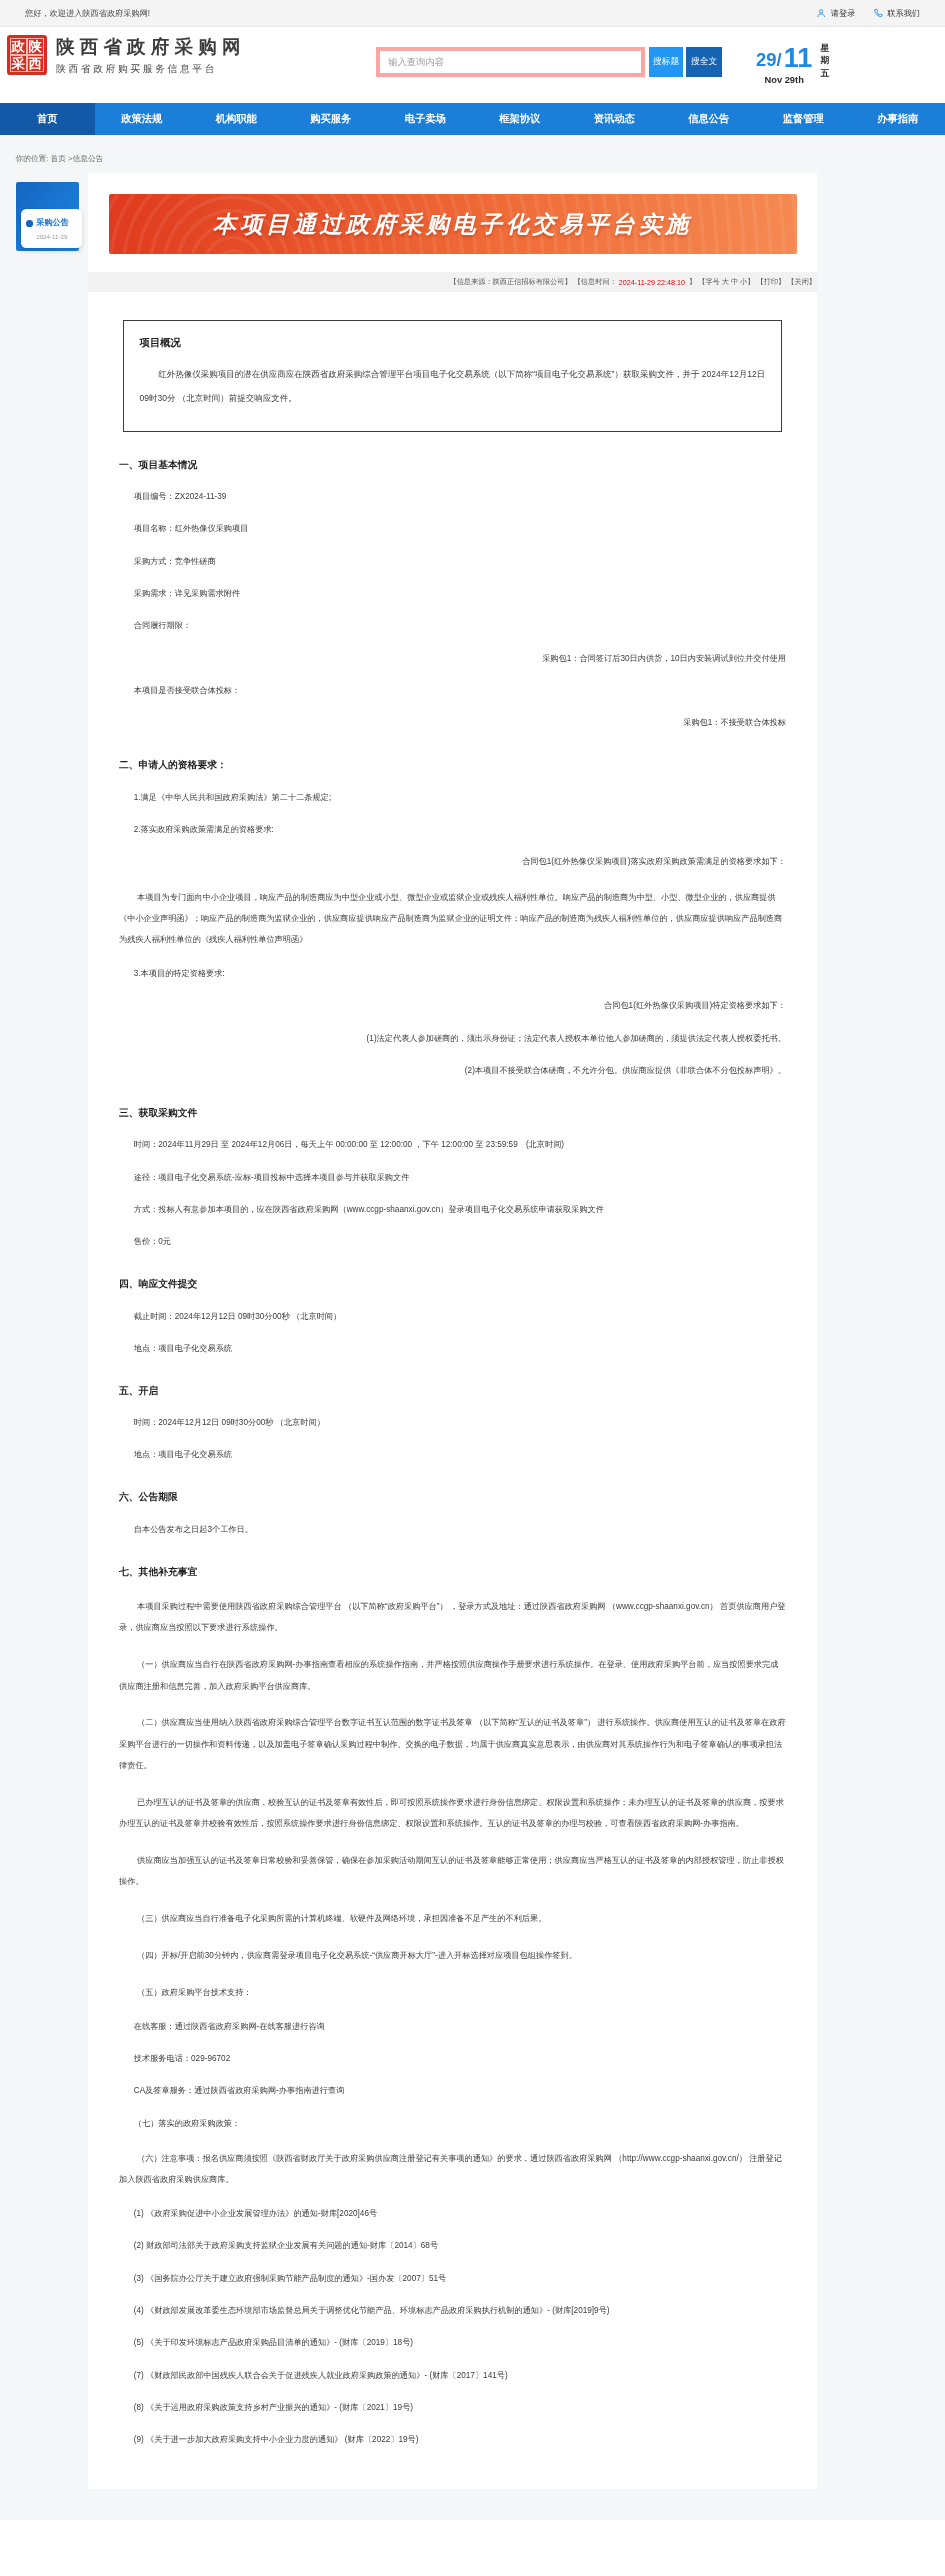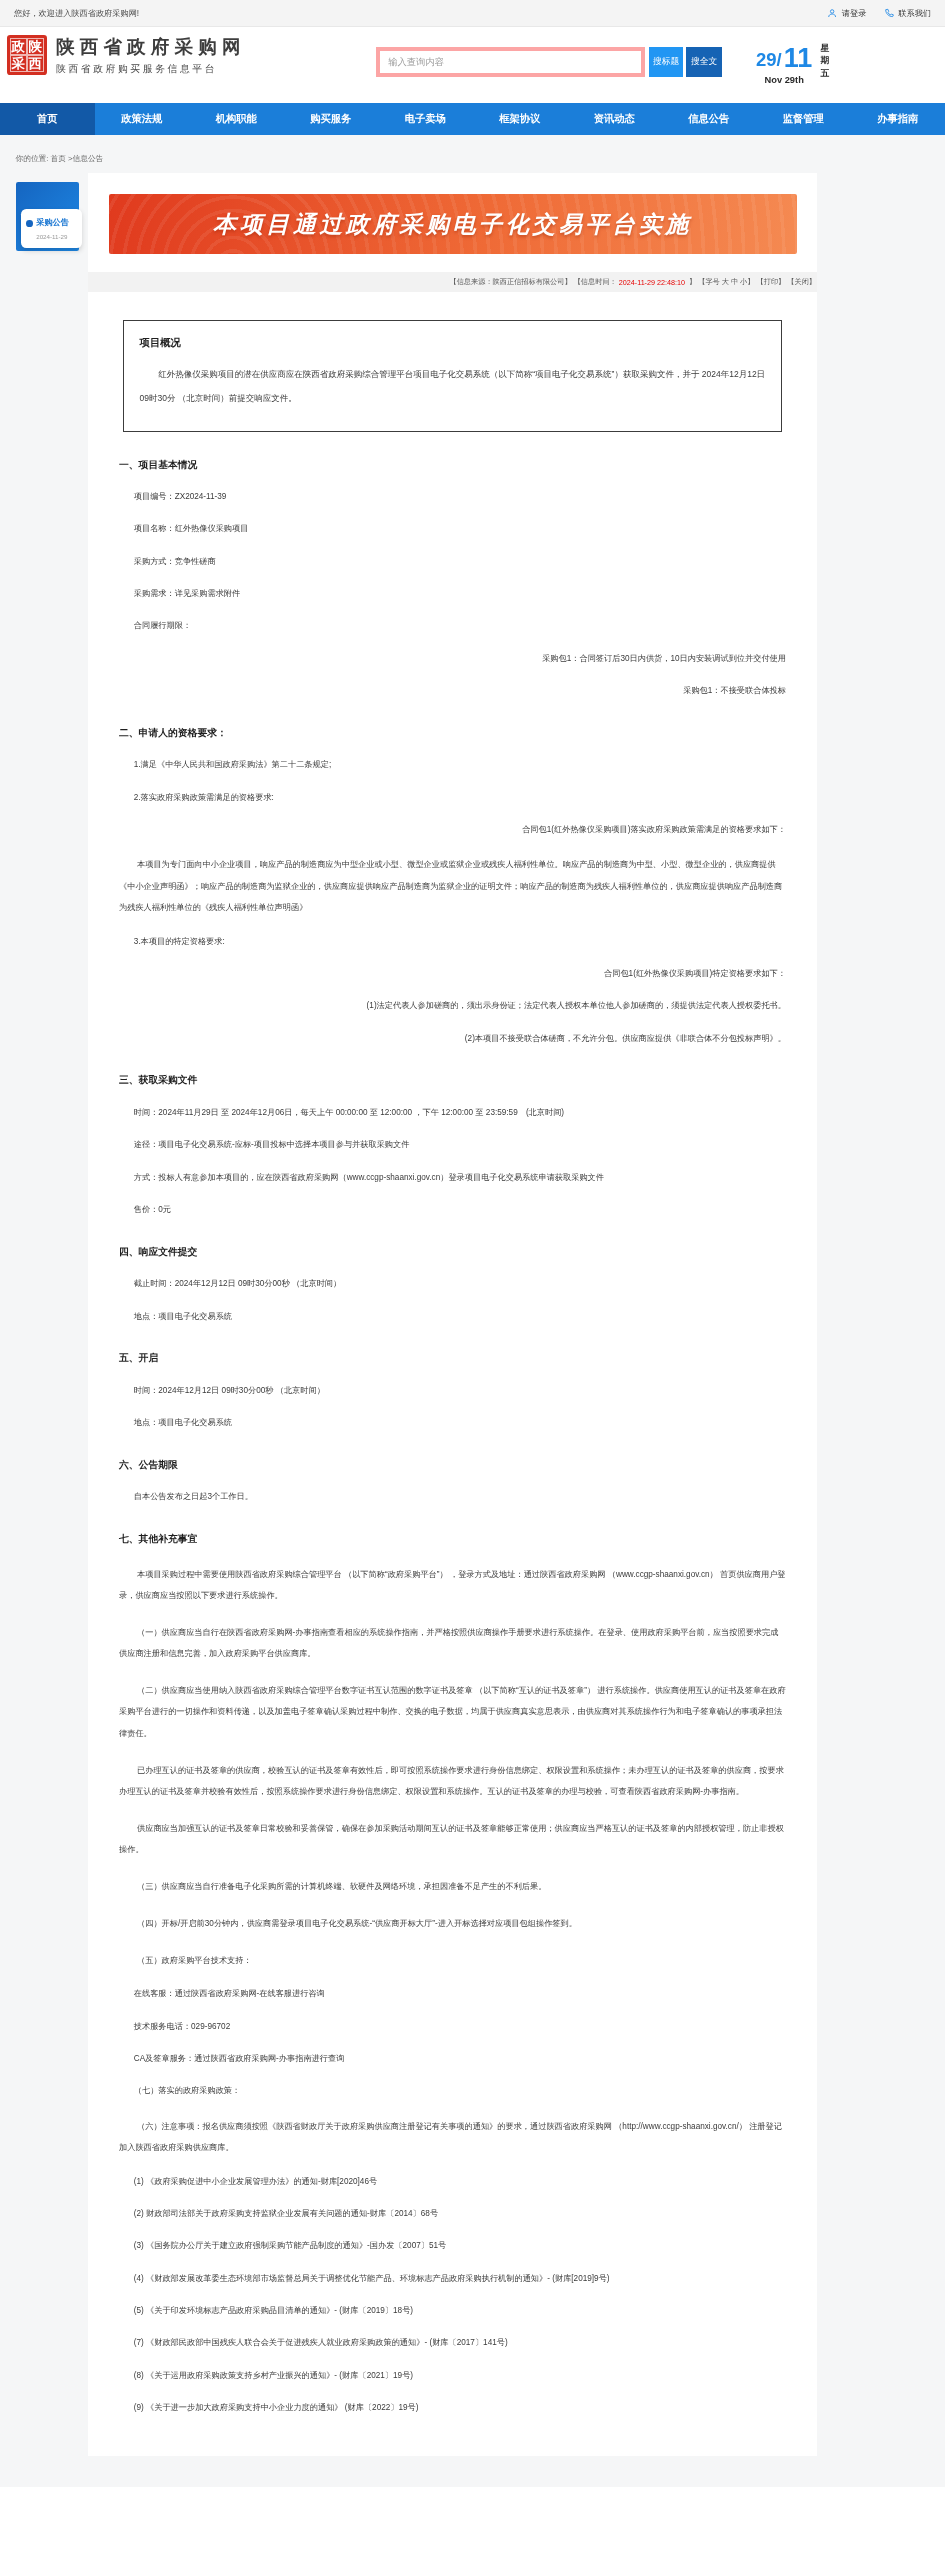--- a/index.html
+++ b/index.html
@@ -1,21 +1,21 @@
 <!DOCTYPE html>
 <html style="font-size:8.2px"><head>
 <meta charset="utf-8">
 <style>
   * { margin:0; padding:0; box-sizing:border-box; }
   html { background:#ffffff; }
   body { width:945px; font-family:"Liberation Sans","DejaVu Sans",sans-serif; color:#333; }
 
   
   .topbar { height:27px; background:#f4f4f4; border-bottom:0.5px solid #e8e8e8;
-            display:flex; align-items:center; justify-content:space-between; padding:0 14px; }
+            display:flex; align-items:center; justify-content:space-between; padding:0 25px; }
   .topbar-welcome { font-size:8.2px; color:#4a4a4a; }
   .topbar-right { display:flex; align-items:center; gap:17.5px; }
   .topbar-link { display:flex; align-items:center; gap:4.1px; font-size:8.2px; color:#333; cursor:pointer; }
   .topbar-link svg { display:block; }
 
   
   .header { height:76px; background:#ffffff; position:relative; }
   .brand { position:absolute; left:6.7px; top:7.2px; display:flex; align-items:center; }
   .seal { width:40px; height:40px; background:#d32f21; border-radius:3.1px; color:#fff;
           display:grid; grid-template-columns:1fr 1fr; grid-template-rows:1fr 1fr;
@@ -213,20 +213,21 @@
         </div>
 
         <div class="article-sections">
             <h3>一、项目基本情况</h3>
             <p class="para i1">项目编号：ZX2024-11-39</p>
             <p class="para i1">项目名称：红外热像仪采购项目</p>
             <p class="para i1">采购方式：竞争性磋商</p>
             <p class="para i1">采购需求：详见采购需求附件</p>
             <p class="para i1">合同履行期限：</p>
             <p class="para i2">采购包1：合同签订后30日内供货，10日内安装调试到位并交付使用</p>
+            <p class="para i1">本项目是否接受联合体投标：</p>
             <p class="para i2">采购包1：不接受联合体投标</p>
             <h3>二、申请人的资格要求：</h3>
             <p class="para i1">1.满足《中华人民共和国政府采购法》第二十二条规定;</p>
             <p class="para i1">2.落实政府采购政策需满足的资格要求:</p>
             <p class="para i2">合同包1(红外热像仪采购项目)落实政府采购政策需满足的资格要求如下：</p>
             <p class="para flow">本项目为专门面向中小企业项目，响应产品的制造商应为中型企业或小型、微型企业或监狱企业或残疾人福利性单位。响应产品的制造商为中型、小型、微型企业的，供应商提供《中小企业声明函》；响应产品的制造商为监狱企业的，供应商应提供响应产品制造商为监狱企业的证明文件；响应产品的制造商为残疾人福利性单位的，供应商应提供响应产品制造商为残疾人福利性单位的《残疾人福利性单位声明函》</p>
             <p class="para i1">3.本项目的特定资格要求:</p>
             <p class="para i2">合同包1(红外热像仪采购项目)特定资格要求如下：</p>
             <p class="para i2">(1)法定代表人参加磋商的，须出示身份证；法定代表人授权本单位他人参加磋商的，须提供法定代表人授权委托书。</p>
             <p class="para i2">(2)本项目不接受联合体磋商，不允许分包。供应商应提供《非联合体不分包投标声明》。</p>

